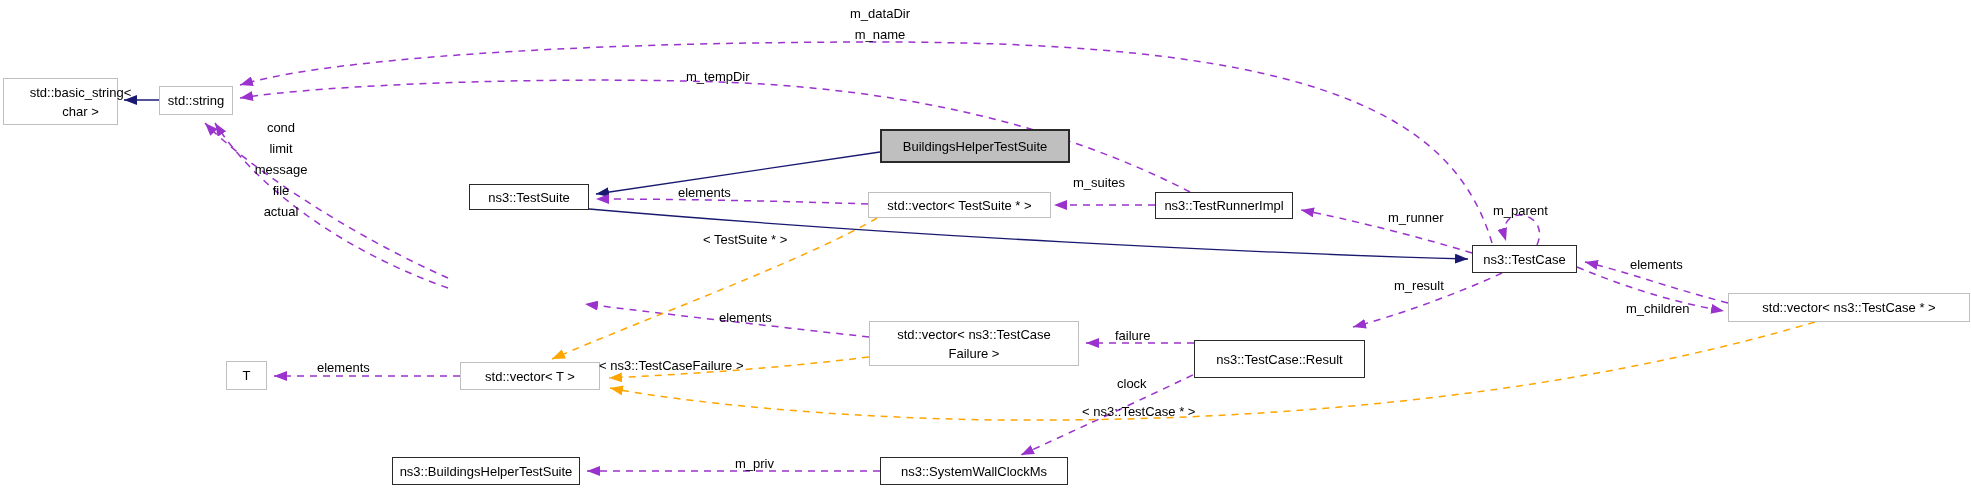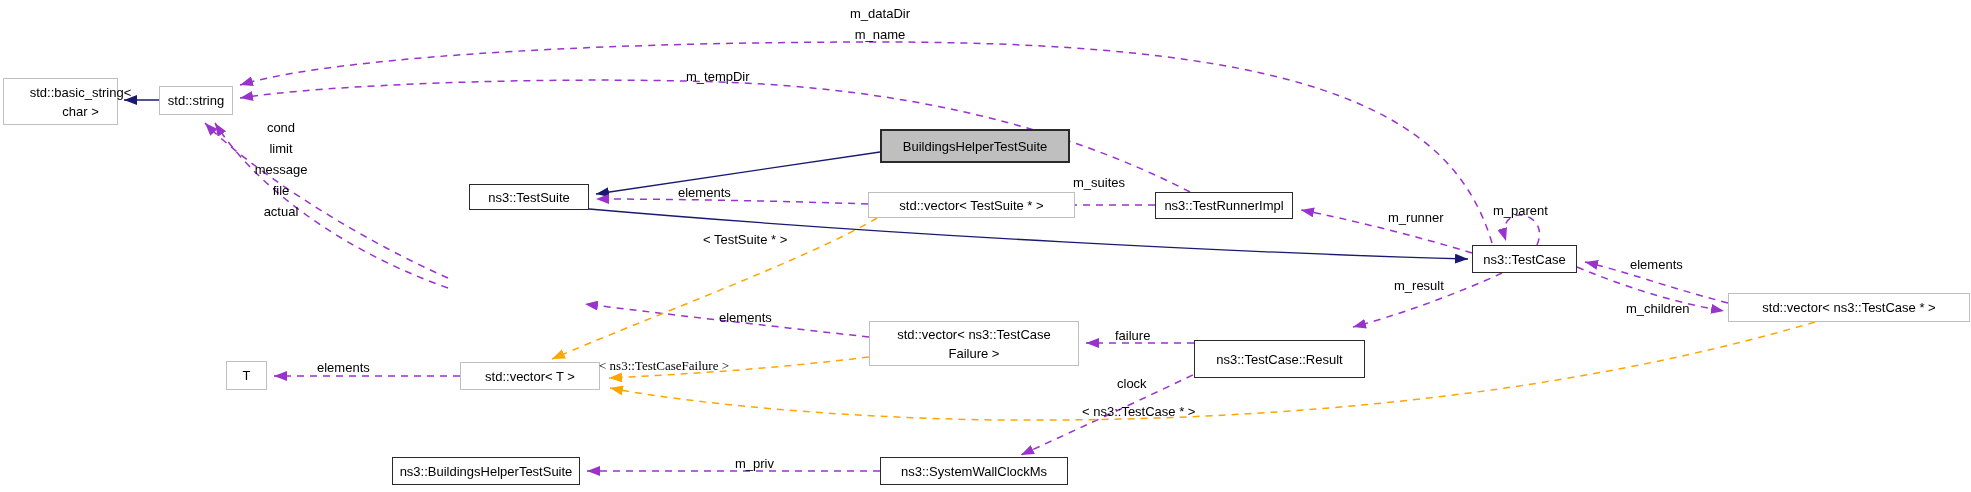--- a/index.html
+++ b/index.html
@@ -77,21 +77,21 @@
     <path class="edge-tpl" marker-end="url(#mTpl)" d="M877,218 C810,258 642,320 552,359"></path>
     <path class="edge-tpl" marker-end="url(#mTpl)" d="M869,357 C780,368 692,374 609,378"></path>
     <path class="edge-tpl" marker-end="url(#mTpl)" d="M1815,322 C1550,400 1250,422 1000,420 C832,418 682,402 610,388"></path>
   </svg>
 
   <div class="node" style="left:3px;top:78px;width:115px;height:47px;padding-left:44px;">std::basic_string&lt;
 char &gt;</div>
   <div class="node" style="left:159px;top:86px;width:74px;height:29px;">std::string</div>
   <div class="node doc" style="left:469px;top:184px;width:120px;height:26px;">ns3::TestSuite</div>
   <div class="node focal" style="left:880px;top:129px;width:190px;height:34px;">BuildingsHelperTestSuite</div>
-  <div class="node" style="left:868px;top:192px;width:207px;height:26px;">std::vector&lt; TestSuite * &gt;</div>
+  <div class="node" style="left:868px;top:192px;width:183px;height:26px;">std::vector&lt; TestSuite * &gt;</div>
   <div class="node doc" style="left:1155px;top:192px;width:138px;height:27px;">ns3::TestRunnerImpl</div>
   <div class="node doc" style="left:1472px;top:245px;width:105px;height:28px;">ns3::TestCase</div>
   <div class="node" style="left:1728px;top:293px;width:242px;height:29px;">std::vector&lt; ns3::TestCase * &gt;</div>
   <div class="node" style="left:869px;top:321px;width:210px;height:45px;">std::vector&lt; ns3::TestCase
 Failure &gt;</div>
   <div class="node doc" style="left:1194px;top:340px;width:171px;height:38px;">ns3::TestCase::Result</div>
   <div class="node" style="left:226px;top:361px;width:41px;height:29px;">T</div>
   <div class="node" style="left:460px;top:362px;width:140px;height:28px;">std::vector&lt; T &gt;</div>
   <div class="node doc" style="left:392px;top:457px;width:188px;height:28px;">ns3::BuildingsHelperTestSuite</div>
   <div class="node doc" style="left:880px;top:457px;width:188px;height:28px;">ns3::SystemWallClockMs</div>
@@ -108,18 +108,18 @@
   <div class="elabel" style="left:1073px;top:172px;">m_suites</div>
   <div class="elabel" style="left:1388px;top:207px;">m_runner</div>
   <div class="elabel" style="left:1493px;top:200px;">m_parent</div>
   <div class="elabel" style="left:1630px;top:254px;">elements</div>
   <div class="elabel" style="left:1626px;top:286px;margin-top:12px;">m_children</div>
   <div class="elabel" style="left:1394px;top:275px;">m_result</div>
   <div class="elabel" style="left:1115px;top:325px;">failure</div>
   <div class="elabel" style="left:719px;top:307px;">elements</div>
   <div class="elabel" style="left:317px;top:357px;">elements</div>
   <div class="elabel" style="left:703px;top:229px;">&lt; TestSuite * &gt;</div>
-  <div class="elabel" style="left:599px;top:355px;font-family:Liberation Serif, serif;">&lt; ns3::TestCaseFailure &gt;</div>
+  <div class="elabel" style="left:599px;top:355px;">&lt; ns3::TestCaseFailure &gt;</div>
   <div class="elabel" style="left:1082px;top:401px;">&lt; ns3::TestCase * &gt;</div>
   <div class="elabel" style="left:735px;top:453px;">m_priv</div>
   <div class="elabel" style="left:1117px;top:373px;">clock</div>
 
 </div>
 
 </body></html>

